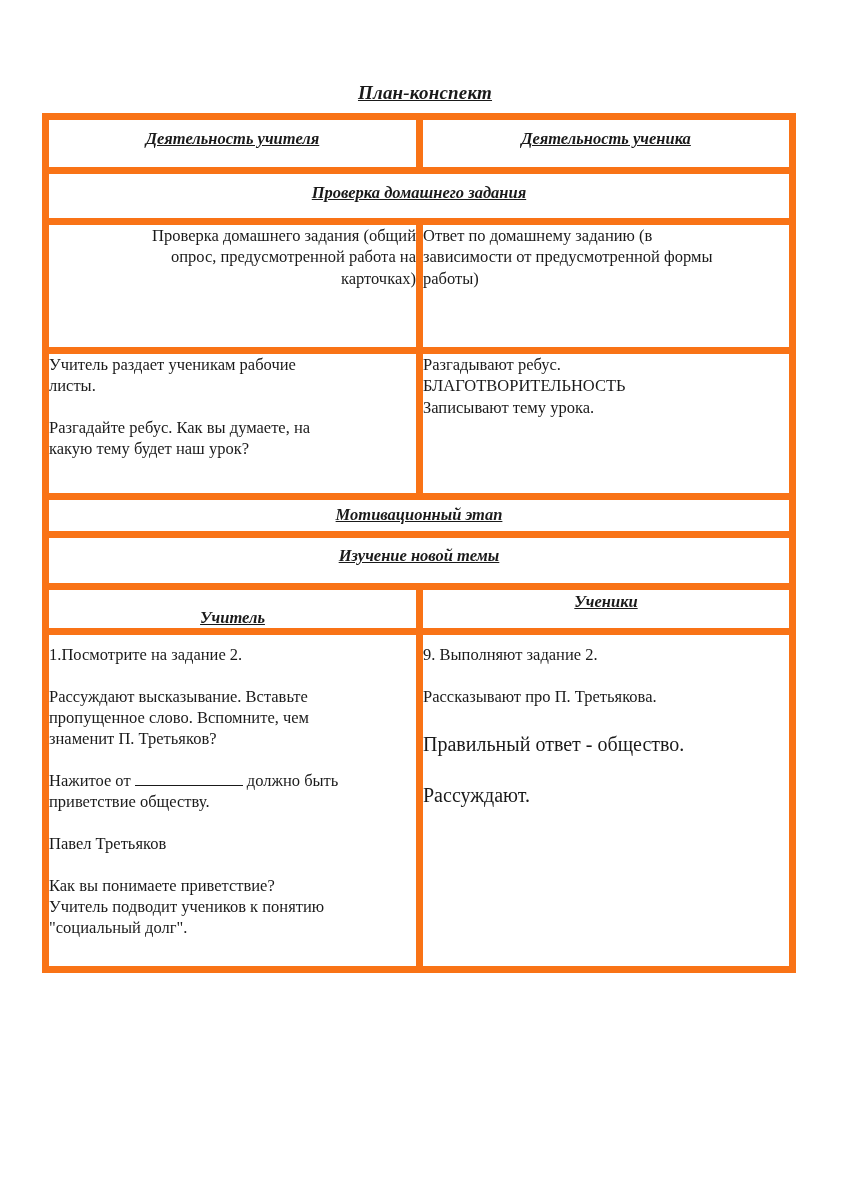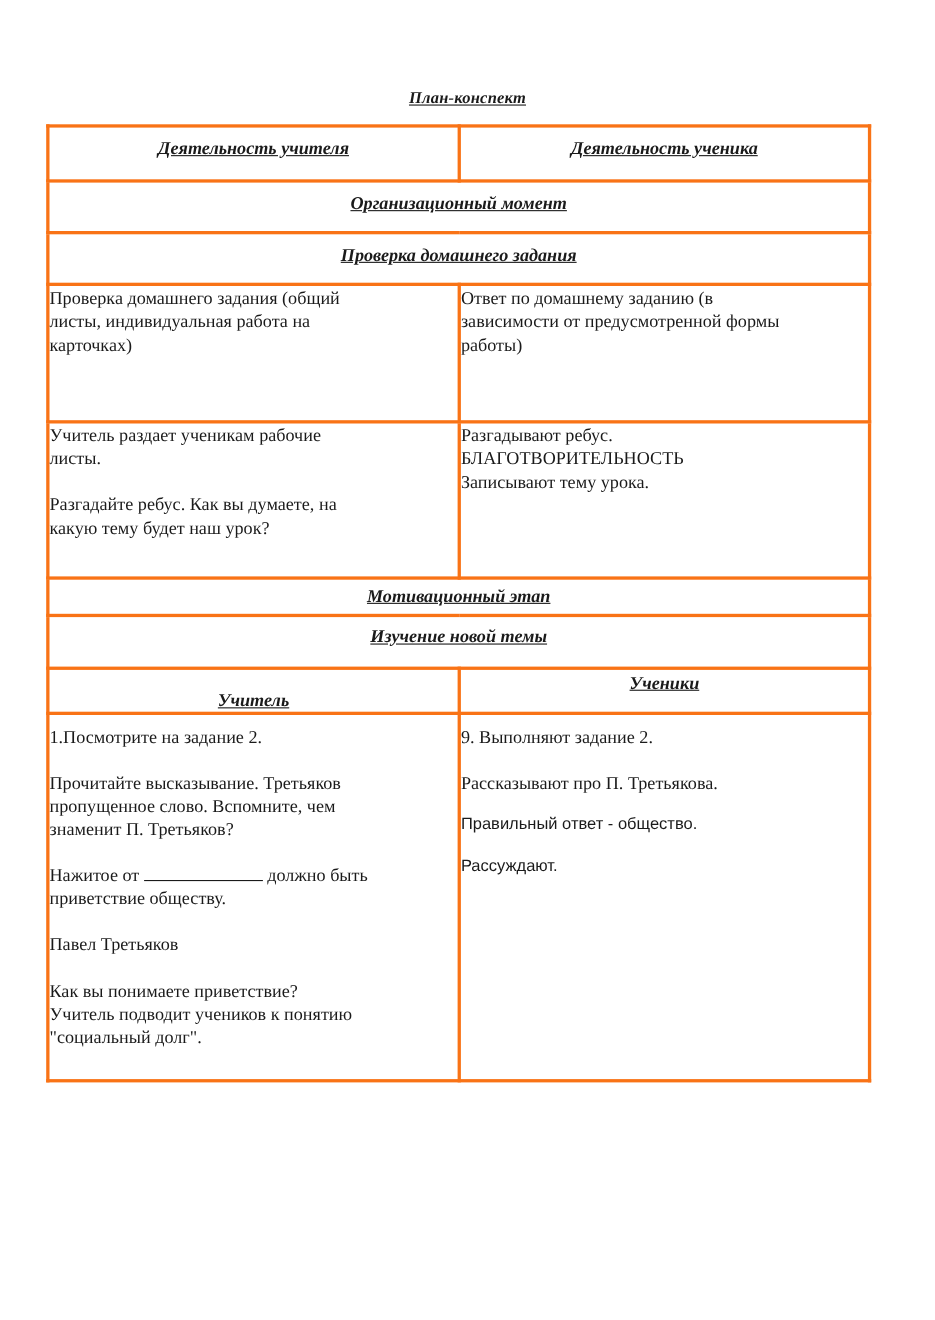--- a/index.html
+++ b/index.html
@@ -28,35 +28,35 @@
   .doc-title {
     position: absolute;
     left: 0;
     top: 82px;
     width: 850px;
     text-align: center;
     font-family: "Liberation Serif", "DejaVu Serif", serif;
     font-weight: bold;
     font-style: italic;
     text-decoration: underline;
-    font-size: 15px;
+    font-size: 19px;
     letter-spacing: 0.2px;
   }
 
   
   .plan-table {
     position: absolute;
     left: 42px;
     top: 113px;
     width: 747px;
     border-collapse: collapse;
     table-layout: fixed;
   }
   .plan-table td {
-    border: 3px solid #f97316;
+    border: 7px solid #f97316;
     vertical-align: top;
     padding: 0;
     background: #ffffff;
   }
 
   .col-left  { width: 374px; }
   .col-right { width: 373px; }
 
   
   .colhead-cell {
@@ -94,22 +94,22 @@
   }
   .body-cell p {
     margin: 0;
   }
   .body-cell p.gap {
     margin-top: 1.22em;
   }
 
   
   .sans {
-    font-family: Liberation Sans, sans-serif;
-    font-size: 15px;
+    font-family: Liberation Serif, serif;
+    font-size: 20px;
   }
 
   .fill-blank {
     display: inline-block;
     min-width: 108px;
     border-bottom: 1px solid #1a1a1a;
     vertical-align: baseline;
   }
 </style>
 </head>
@@ -128,37 +128,32 @@
 
       <tr>
         <td class="colhead-cell">
           <span class="txt">Деятельность учителя</span>
         </td>
         <td class="colhead-cell">
           <span class="txt">Деятельность ученика</span>
         </td>
       </tr>
 
-      <tr>
-        <td class="section-cell" colspan="2" style="height:44px;">
-          <span class="txt" style="padding-top:9px;">Организационный момент</span>
-        </td>
-      </tr>
 
 
       <tr>
         <td class="section-cell" colspan="2" style="height:44px;">
           <span class="txt" style="padding-top:9px;">Проверка домашнего задания</span>
         </td>
       </tr>
 
       <tr>
-        <td class="body-cell" style="height:122px;">
+        <td class="body-cell" style="height:122px;text-align:right;">
           <p>Проверка домашнего задания (общий</p>
-          <p>листы, индивидуальная работа на</p>
+          <p>опрос, предусмотренной работа на</p>
           <p>карточках)</p>
         </td>
         <td class="body-cell">
           <p>Ответ по домашнему заданию (в</p>
           <p>зависимости от предусмотренной формы</p>
           <p>работы)</p>
         </td>
       </tr>
 
       <tr>
@@ -193,21 +188,21 @@
         </td>
         <td class="section-cell" style="height:25px;">
           <span class="txt" style="padding-top:2px;">Ученики</span>
         </td>
       </tr>
 
       <tr>
         <td class="body-cell" style="height:322px; padding-top:9px;">
           <p>1.Посмотрите на задание 2.</p>
 
-          <p class="gap">Прочитайте  высказывание. Третьяков</p>
+          <p class="gap">Рассуждают  высказывание. Вставьте</p>
           <p>пропущенное слово. Вспомните, чем</p>
           <p>знаменит П. Третьяков?</p>
 
           <p class="gap"><span>Нажитое от </span><span class="fill-blank"></span><span> должно быть</span></p>
           <p>приветствие обществу.</p>
 
           <p class="gap">Павел Третьяков</p>
 
           <p class="gap">Как вы понимаете приветствие?</p>
           <p>Учитель подводит учеников к понятию</p>

